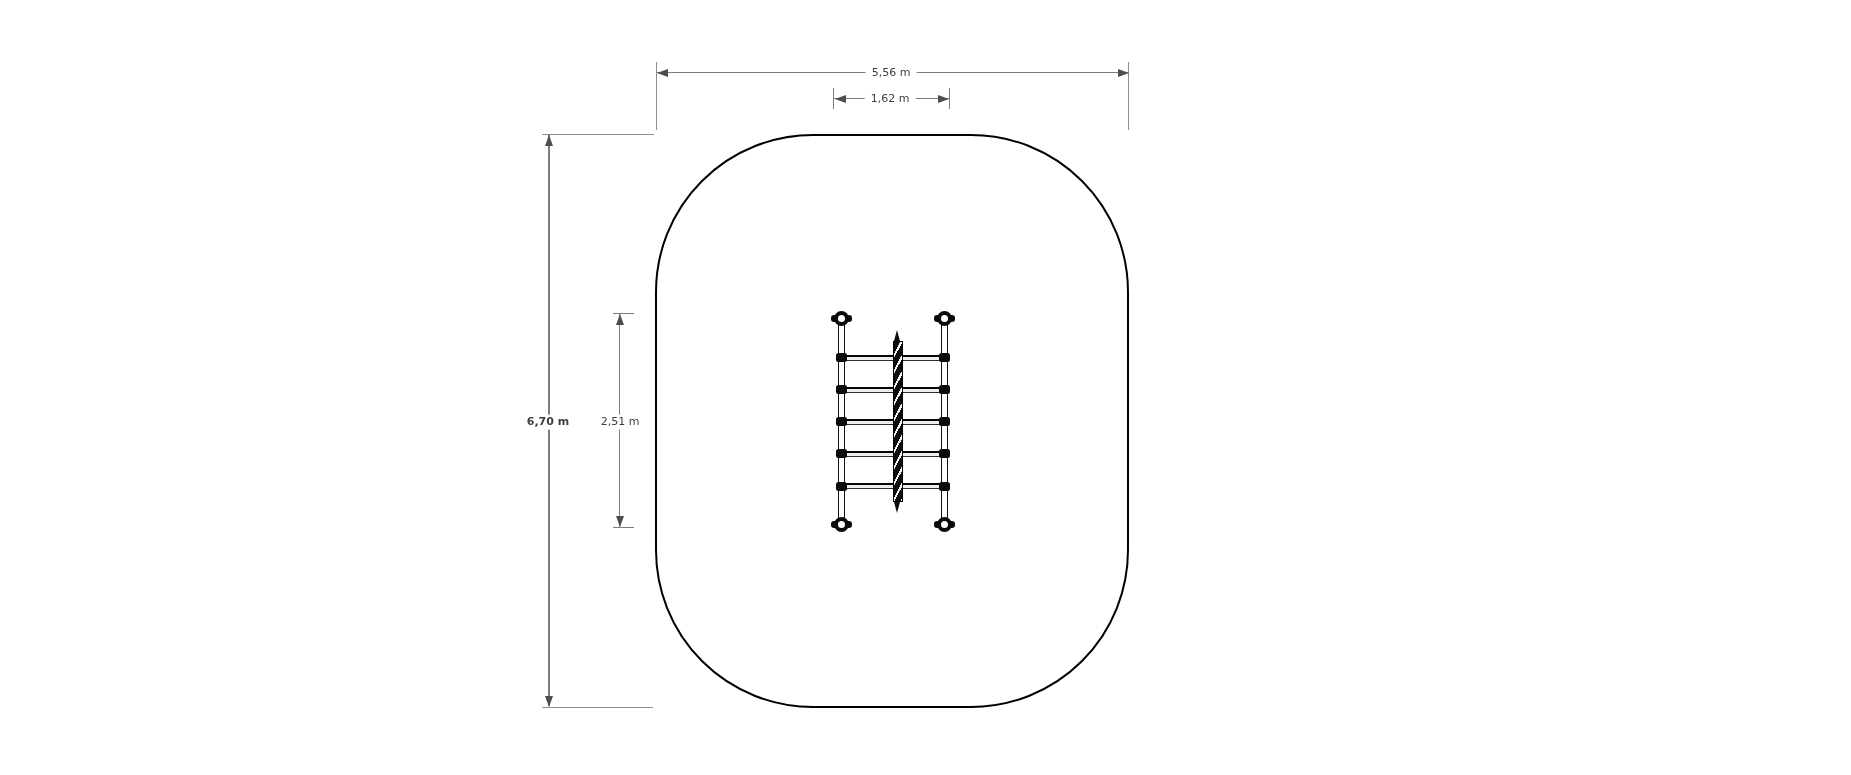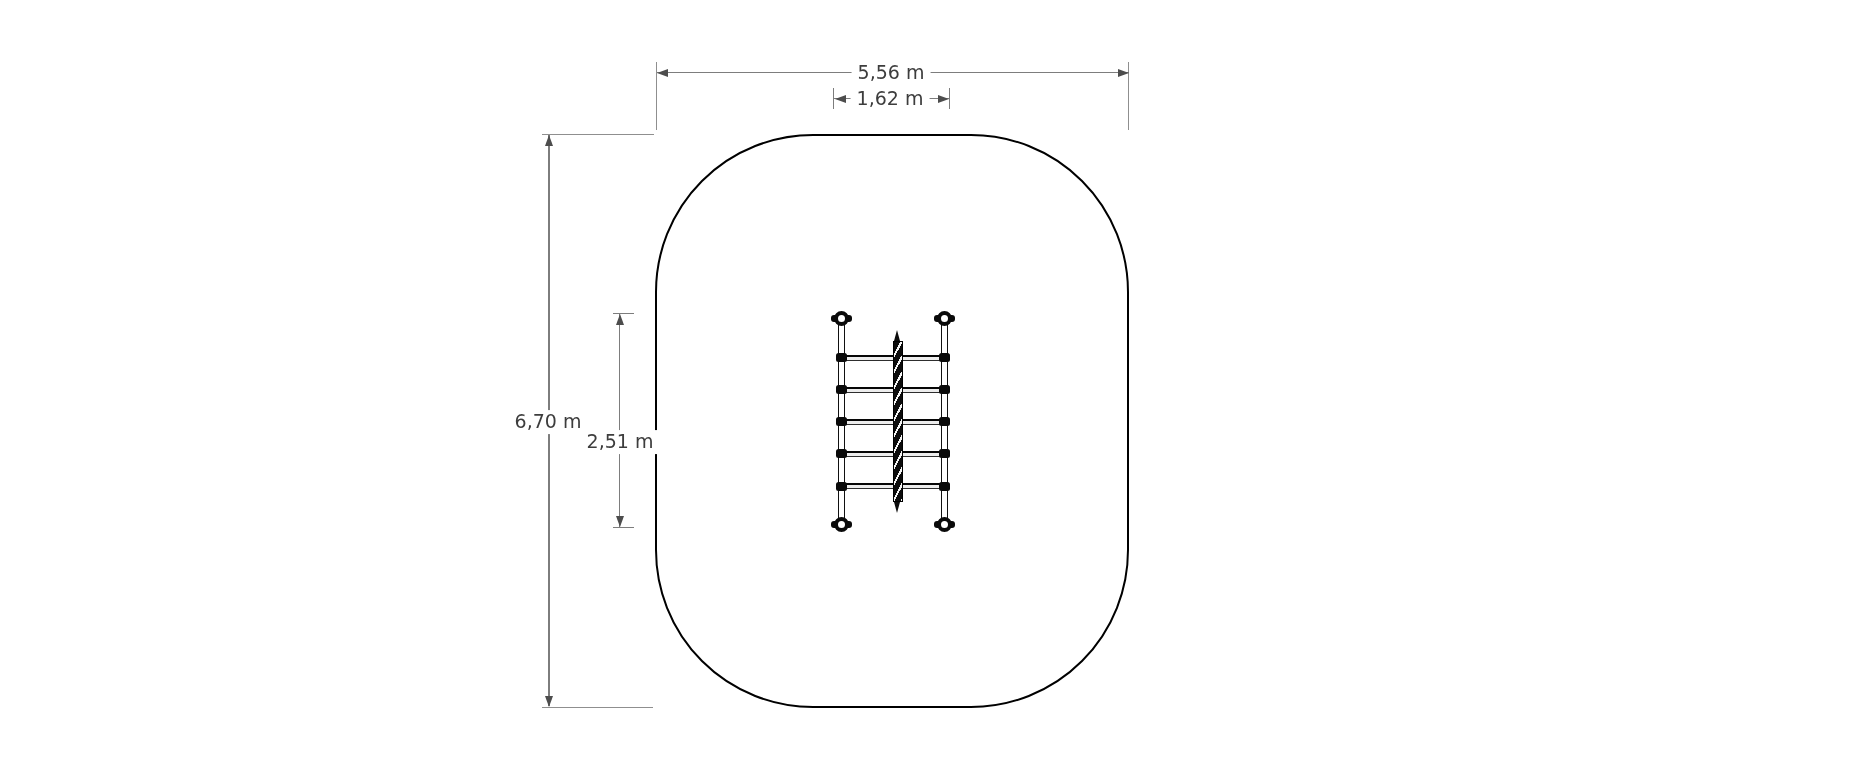--- a/index.html
+++ b/index.html
@@ -17,21 +17,21 @@
   .ext{background:#8f8f8f;}
   .dline{background:#7d7d7d;}
   .tick{background:#7d7d7d;}
   .arr{width:0;height:0;}
   .arr-left {border-top:4px solid transparent;border-bottom:4px solid transparent;border-right:11px solid #4d4d4d;}
   .arr-right{border-top:4px solid transparent;border-bottom:4px solid transparent;border-left:11px solid #4d4d4d;}
   .arr-up   {border-left:4px solid transparent;border-right:4px solid transparent;border-bottom:11px solid #4d4d4d;}
   .arr-down {border-left:4px solid transparent;border-right:4px solid transparent;border-top:11px solid #4d4d4d;}
   .dim-label{
     position:absolute;transform:translate(-50%,-50%);
-    background:#ffffff;color:#3d3d3d;font-size:19px;line-height:1.15;
+    background:#ffffff;color:#3d3d3d;font-size:11px;line-height:1.15;
     padding:1px 6px;white-space:nowrap;
   }
   
   .ring{box-sizing:border-box;width:15px;height:15px;border:4.6px solid #0a0a0a;border-radius:50%;background:#fff;}
   .lug{width:21px;height:7px;background:#0a0a0a;border-radius:3px;}
   .rail{box-sizing:border-box;width:7px;border-left:1.6px solid #111;border-right:1.6px solid #111;background:transparent;}
   .rung{box-sizing:border-box;left:845px;width:96px;height:6px;border-top:2.3px solid #060606;border-bottom:1.5px solid #2e2e2e;background:#ededed;}
   .conn{width:11px;height:9px;background:#0a0a0a;border-radius:2.5px;}
   .pole{
     box-sizing:border-box;left:892.5px;top:341px;width:10px;height:161px;
@@ -101,25 +101,25 @@
     <div class="abs arr arr-right" style="left:937.5px;top:94.5px;"></div>
     <div class="dim-label" style="left:890px;top:98.5px;">1,62 m</div>
   </div>
 
   <div>
     <div class="abs ext" style="left:542px;top:133.8px;width:112px;height:1.4px;"></div>
     <div class="abs ext" style="left:542px;top:707px;width:111px;height:1.4px;"></div>
     <div class="abs dline" style="left:548.3px;top:135px;width:1.4px;height:571px;"></div>
     <div class="abs arr arr-up" style="left:545.2px;top:134.5px;"></div>
     <div class="abs arr arr-down" style="left:545.2px;top:696px;"></div>
-    <div class="dim-label" style="left:548px;top:422px;">6,70 m</div>
+    <div class="dim-label" style="left:548px;top:422px;font-weight:bold;">6,70 m</div>
   </div>
 
   <div>
     <div class="abs tick" style="left:613px;top:312.8px;width:21px;height:1.4px;"></div>
     <div class="abs tick" style="left:613px;top:526.8px;width:21px;height:1.4px;"></div>
     <div class="abs dline" style="left:618.8px;top:314px;width:1.4px;height:213px;"></div>
     <div class="abs arr arr-up" style="left:615.7px;top:313.5px;"></div>
     <div class="abs arr arr-down" style="left:615.7px;top:515.5px;"></div>
-    <div class="dim-label" style="left:620px;top:422px;margin-top:20px;">2,51 m</div>
+    <div class="dim-label" style="left:620px;top:422px;">2,51 m</div>
   </div>
 
 </div>
 
 </body></html>

